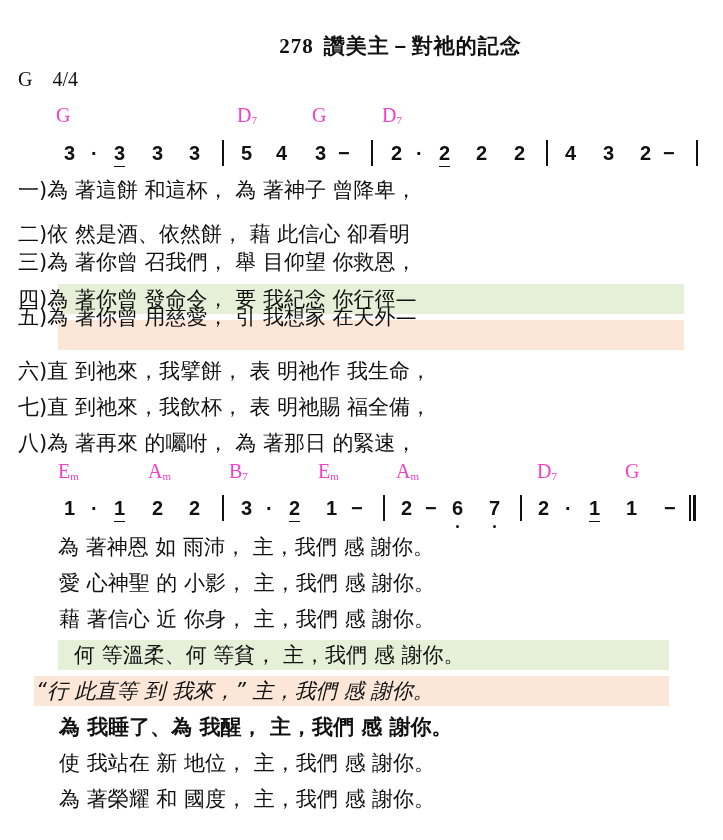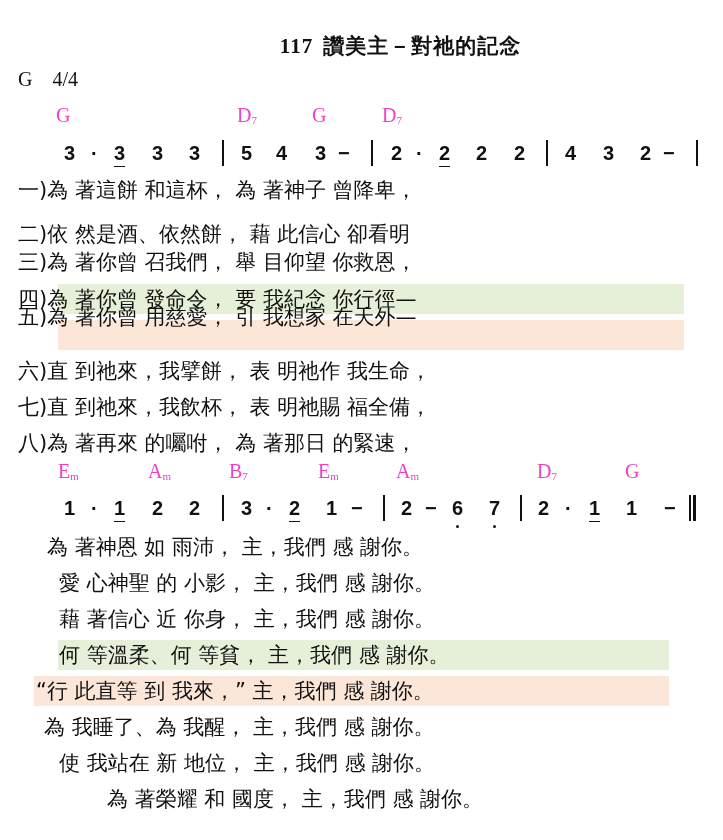--- a/index.html
+++ b/index.html
@@ -21,21 +21,21 @@
   .bar.fin { width: 3px; }
   .hl { position: absolute; height: 30px; }
   .hl.green { background: #e6efd8; }
   .hl.pink { background: #fbe6d8; }
   .lyric { position: absolute; font-size: 21px; white-space: pre; letter-spacing: 0; }
 </style>
 </head>
 <body>
 
 <div class="abs title">
-  <span class="num">117</span><span>讚美主－對祂的記念</span>
+  <span class="num">278</span><span>讚美主－對祂的記念</span>
 </div>
 
 <div class="abs keysig">
   <span>G</span><span>4/4</span>
 </div>
 
 <div class="chord" style="left:56px; top:104px;">G</div>
 <div class="chord" style="left:237px; top:104px;">D<sub>7</sub></div>
 <div class="chord" style="left:312px; top:104px;">G</div>
 <div class="chord" style="left:382px; top:104px;">D<sub>7</sub></div>
@@ -108,20 +108,20 @@
   <span class="note u" style="left:589px;">1</span>
   <span class="note" style="left:626px;">1</span>
   <span class="note" style="left:664px;">−</span>
   <span class="bar" style="left:689px; top:-2px; height:26px;"></span>
   <span class="bar fin" style="left:693px; top:-2px; height:26px;"></span>
 </div>
 
 <div class="hl green" style="left:58px; top:640px; width:611px;"></div>
 <div class="hl pink" style="left:34px; top:676px; width:635px;"></div>
 
-<div class="lyric" style="left:47px; top:533px;">為 著神恩 如 雨沛， 主，我們 感 謝你。</div>
+<div class="lyric" style="left:58px; top:533px;">為 著神恩 如 雨沛， 主，我們 感 謝你。</div>
 <div class="lyric" style="left:59px; top:569px;">愛 心神聖 的 小影， 主，我們 感 謝你。</div>
 <div class="lyric" style="left:59px; top:605px;">藉 著信心 近 你身， 主，我們 感 謝你。</div>
-<div class="lyric" style="left:59px; top:641px;">何 等溫柔、何 等貧， 主，我們 感 謝你。</div>
-<div class="lyric" style="left:36px; top:677px;">“行 此直等 到 我來，” 主，我們 感 謝你。</div>
-<div class="lyric" style="left:44px; top:713px;">為 我睡了、為 我醒， 主，我們 感 謝你。</div>
+<div class="lyric" style="left:74px; top:641px;">何 等溫柔、何 等貧， 主，我們 感 謝你。</div>
+<div class="lyric" style="left:36px; top:677px;font-style:italic;">“行 此直等 到 我來，” 主，我們 感 謝你。</div>
+<div class="lyric" style="left:59px; top:713px;font-weight:bold;">為 我睡了、為 我醒， 主，我們 感 謝你。</div>
 <div class="lyric" style="left:59px; top:749px;">使 我站在 新 地位， 主，我們 感 謝你。</div>
-<div class="lyric" style="left:59px; top:785px;margin-left:48px;">為 著榮耀 和 國度， 主，我們 感 謝你。</div>
+<div class="lyric" style="left:59px; top:785px;">為 著榮耀 和 國度， 主，我們 感 謝你。</div>
 
 </body></html>

